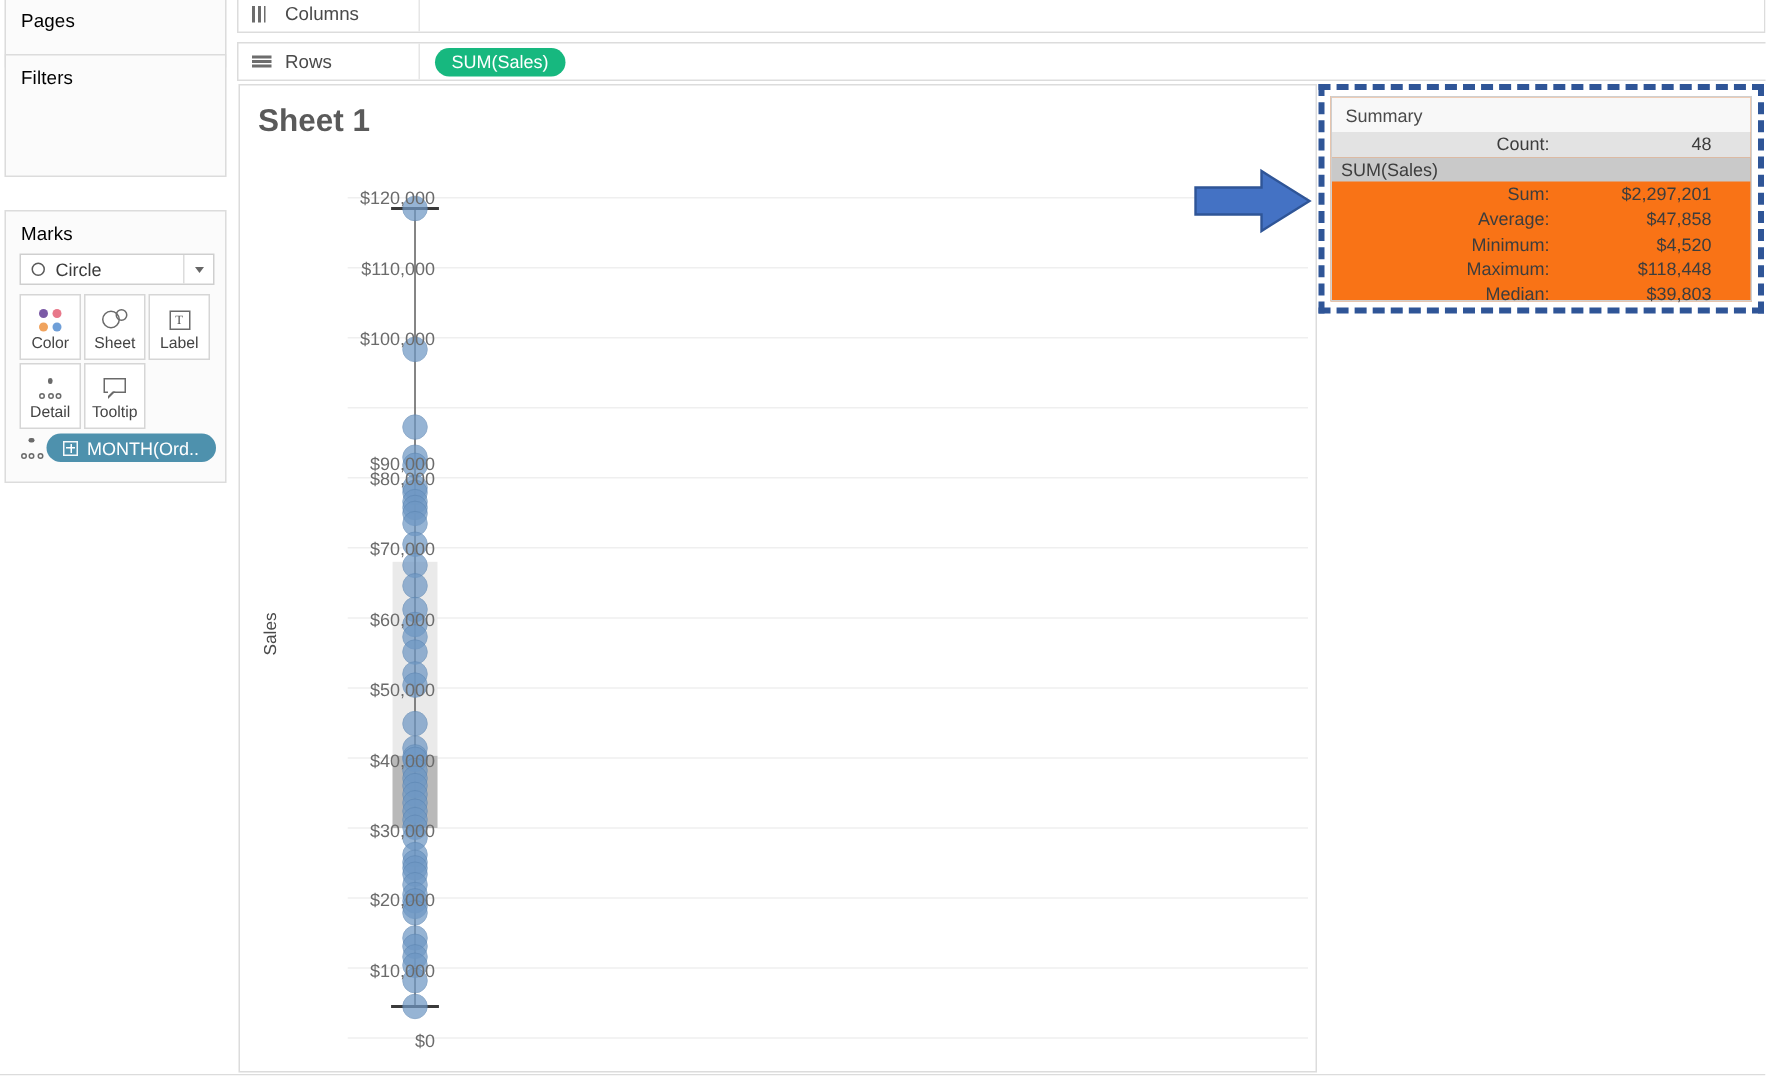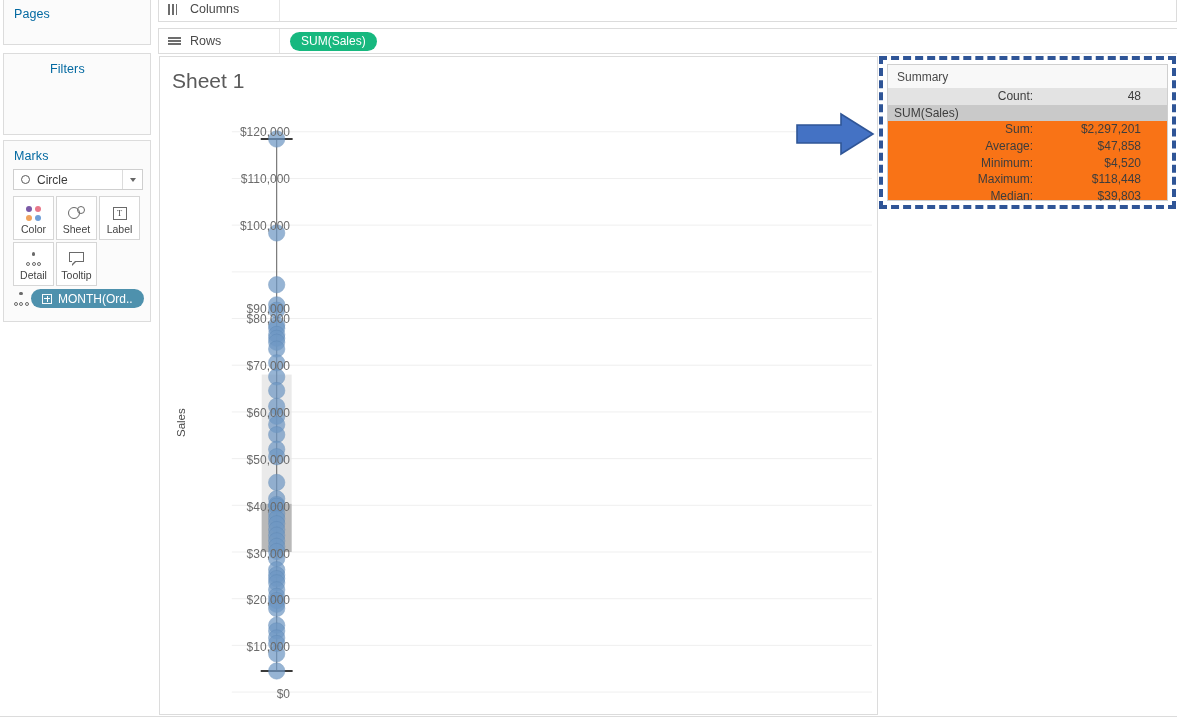--- a/index.html
+++ b/index.html
@@ -13,24 +13,24 @@
   .app{position:absolute;inset:0;}
 
   
   .left-col{position:absolute;left:0;top:0;width:155px;height:717px;background:#ffffff;}
   .card{
     position:absolute;left:3px;width:148px;
     background:#fbfbfb;border:1px solid #dcdcdc;
     box-sizing:border-box;
   }
   .card-title{
-    font-size:12.5px;color:#0369a1;padding:8px 0 0 10px;letter-spacing:.1px;
+    font-size:12.5px;color:#000000;padding:8px 0 0 10px;letter-spacing:.1px;
   }
   #card-pages{top:-2px;height:47px;}
-  #card-filters{top:53px;height:82px;padding-left:36px;}
+  #card-filters{top:36px;height:82px;}
   #card-marks{top:140px;height:182px;}
 
   
   .mark-type{
     position:absolute;left:9px;top:28px;width:130px;height:21px;
     background:#ffffff;border:1px solid #cfcfcf;box-sizing:border-box;
     display:flex;align-items:center;
   }
   .mark-type .circ{
     width:9px;height:9px;border:1.3px solid #5a5a5a;border-radius:50%;
@@ -127,21 +127,21 @@
   .shelf-label .ic.cols i{width:1.8px;height:11px;}
   .shelf-label span{margin-left:9px;font-size:12.5px;color:#4a4a4a;}
   .shelf-content{flex:1;display:flex;align-items:center;padding-left:10px;height:100%;}
 
   
   .view{
     position:absolute;left:159px;top:56px;width:719px;height:659px;
     background:#ffffff;border:1px solid #dcdcdc;box-sizing:border-box;
   }
   .sheet-title{
-    position:absolute;left:12px;top:12px;font-size:21px;color:#5a5a5a;font-weight:400;
+    position:absolute;left:12px;top:12px;font-size:21px;color:#5a5a5a;font-weight:700;
   }
   .axis-title{
     position:absolute;left:15px;top:380px;font-size:11.5px;color:#4a4a4a;
     transform:rotate(-90deg);transform-origin:left top;white-space:nowrap;
   }
   .plot{position:absolute;left:0;top:0;width:100%;height:100%;}
   .tick-lbl{
     position:absolute;right:0;font-size:12px;color:#6b6b6b;
     text-align:right;transform:translateY(-50%);white-space:nowrap;
   }

